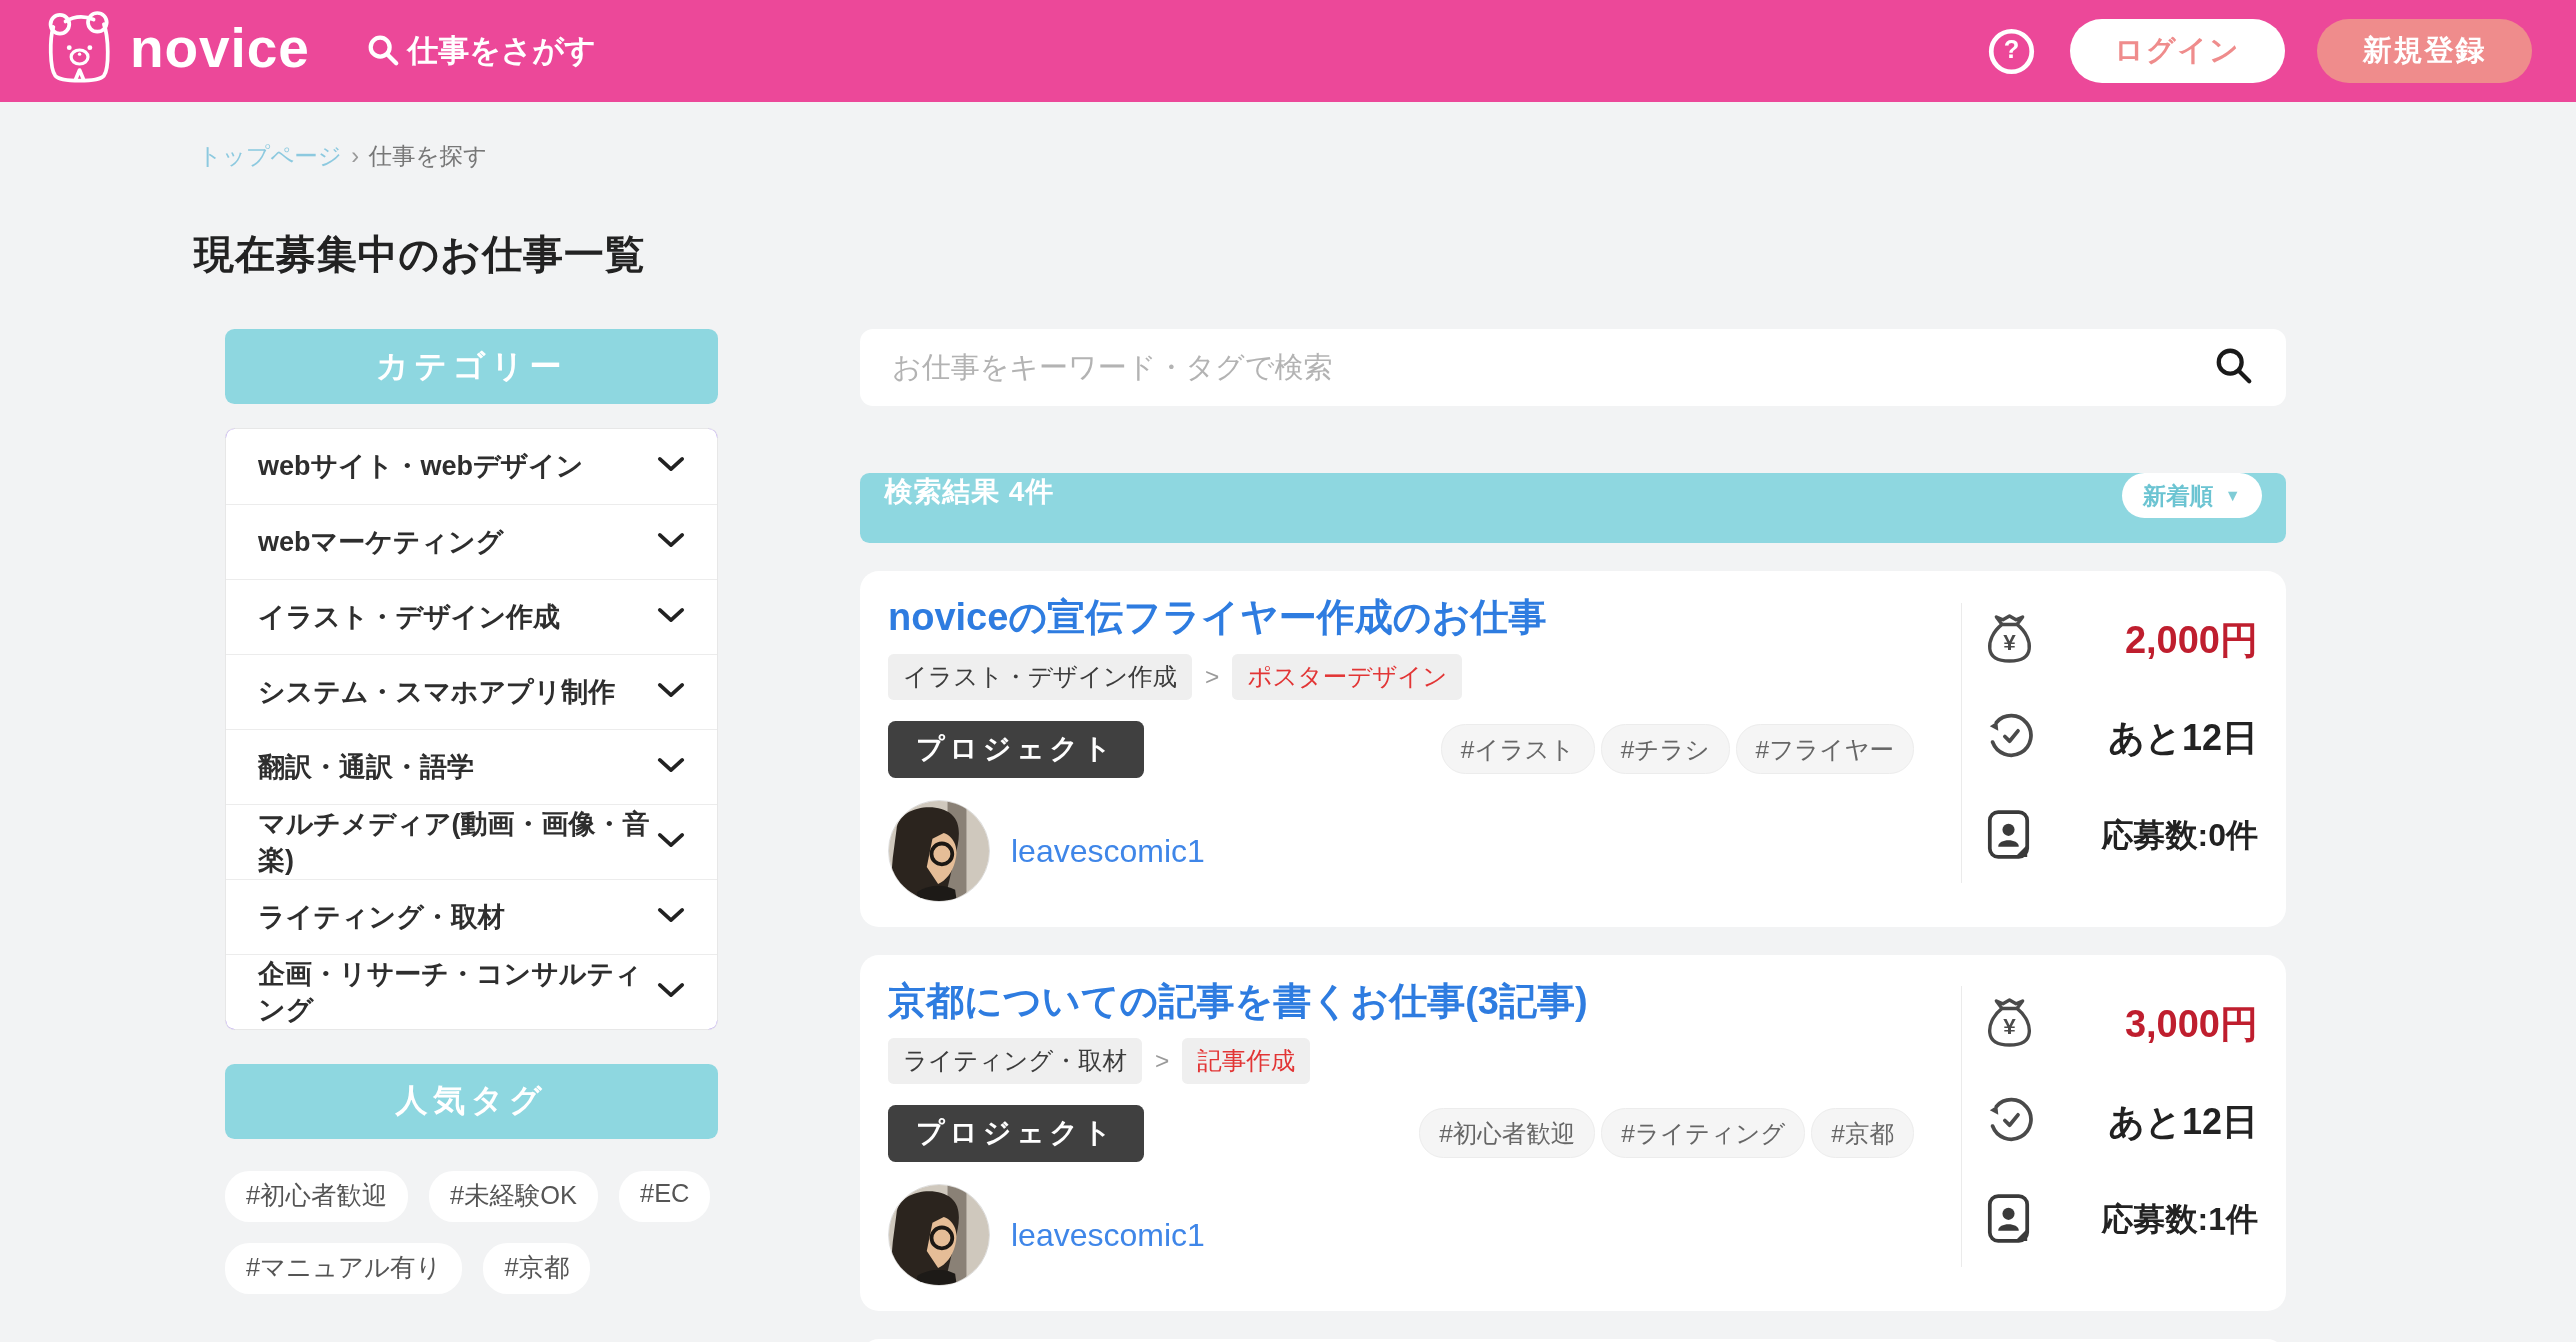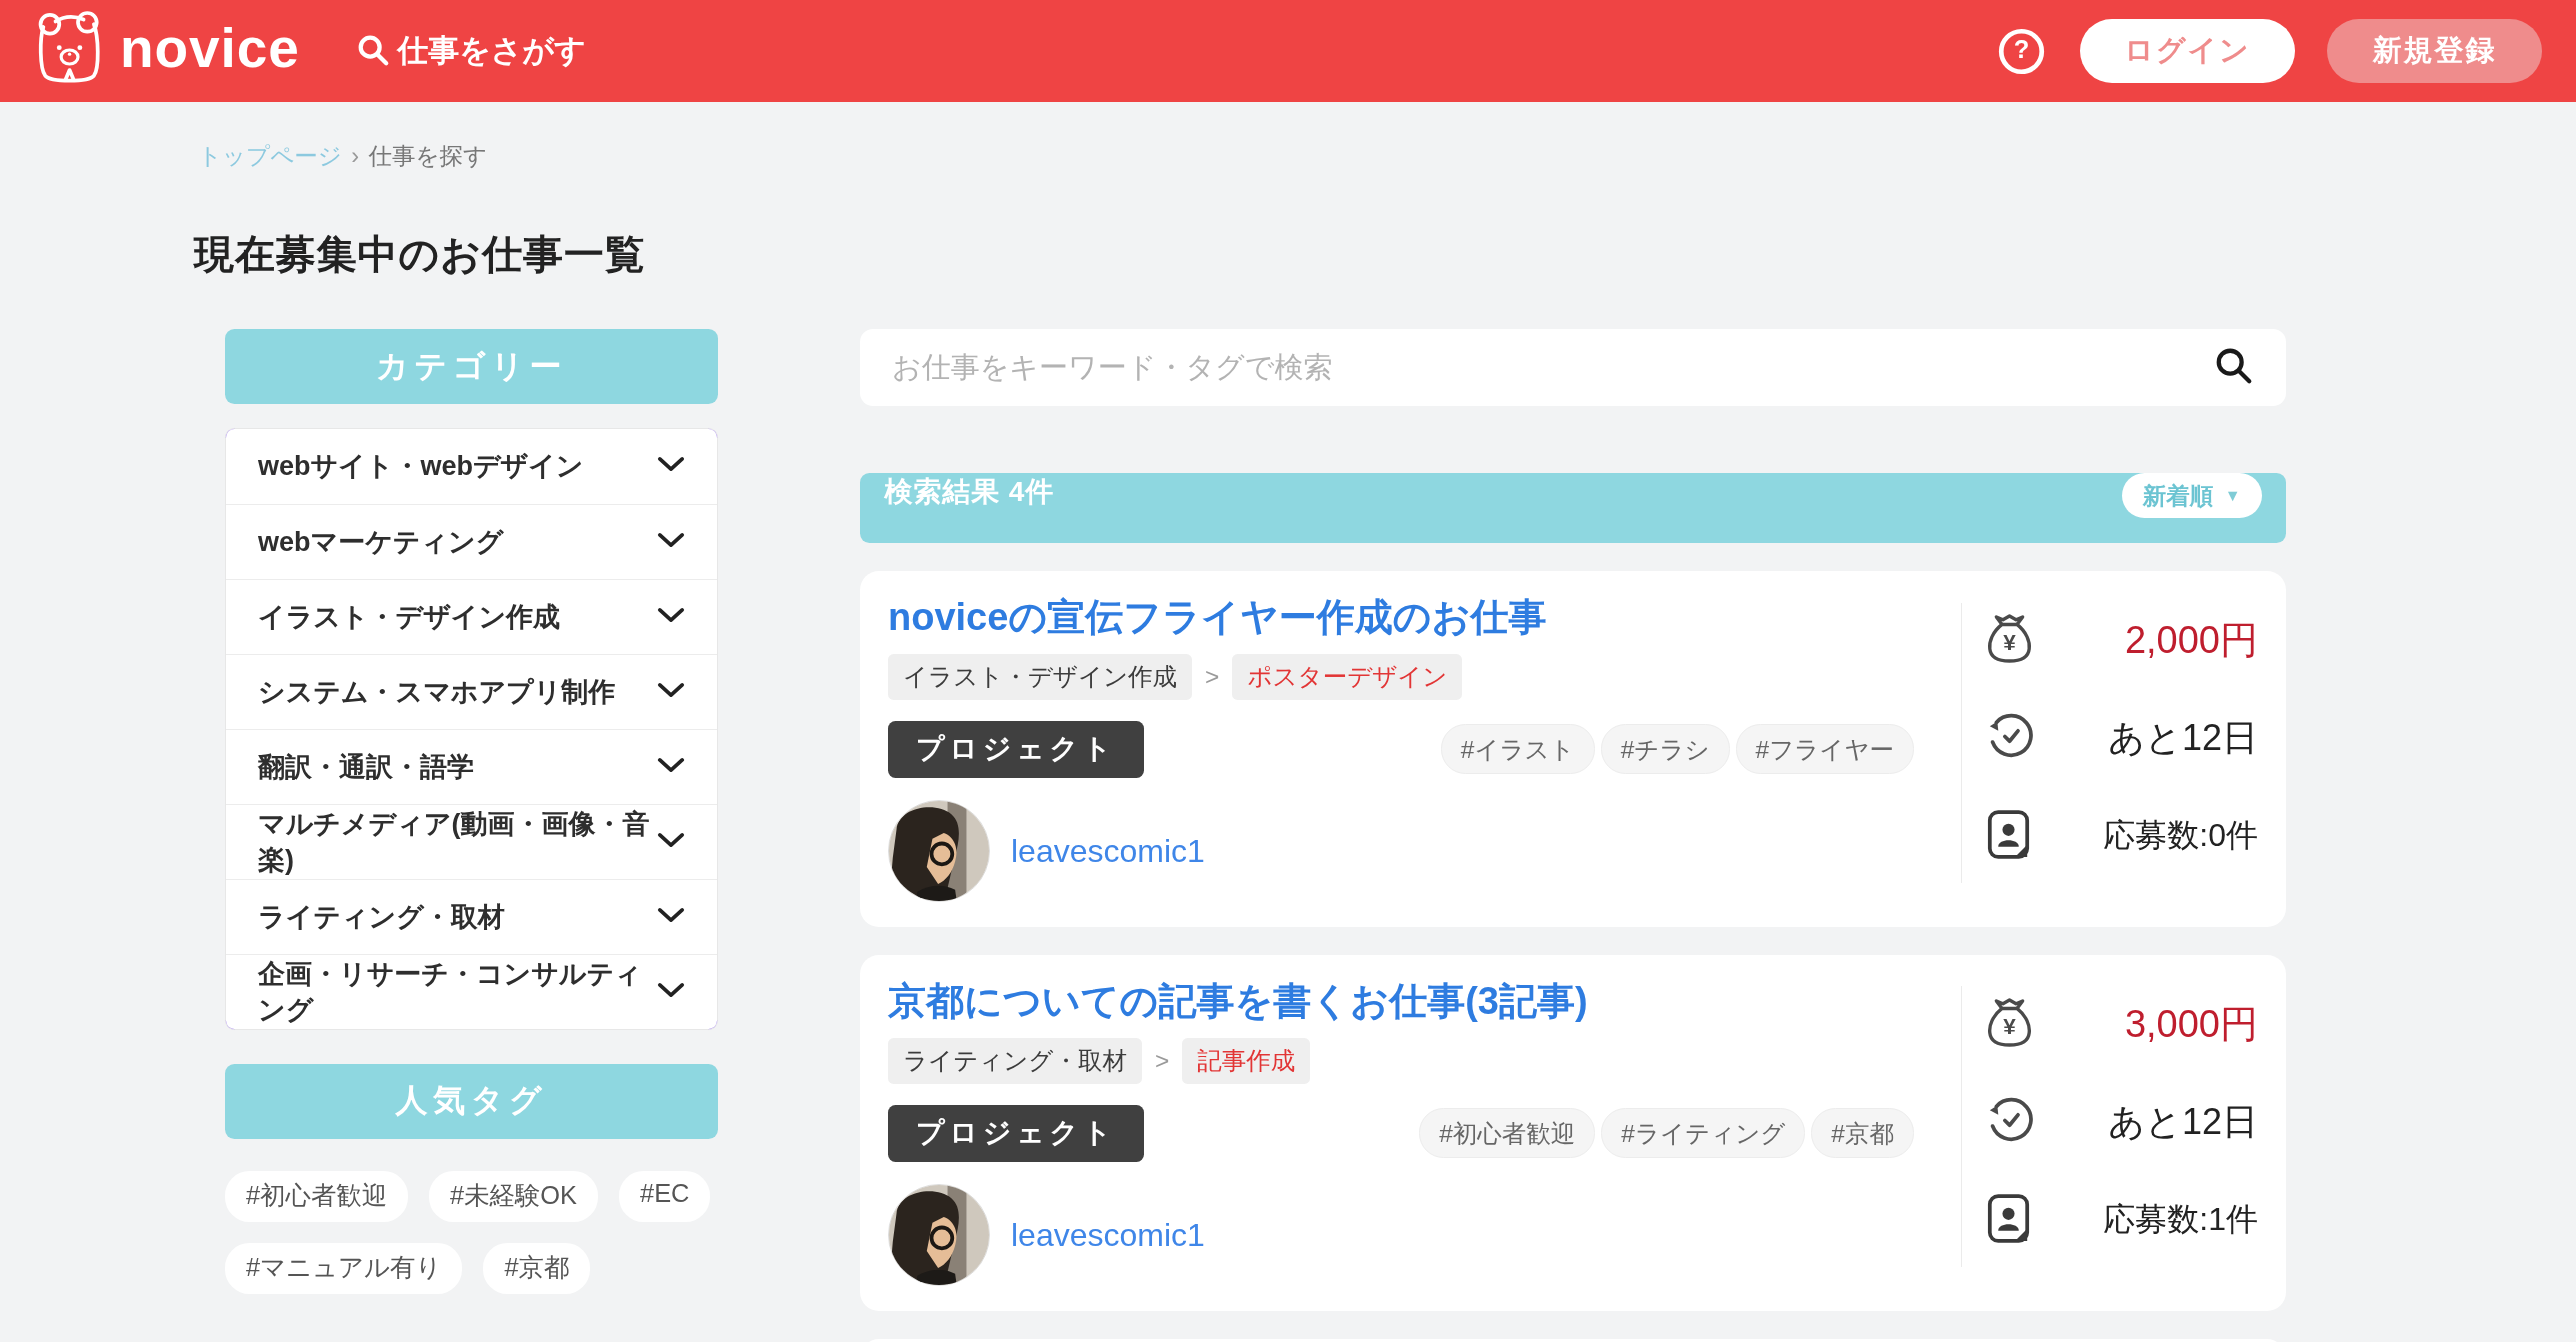--- a/index.html
+++ b/index.html
@@ -4,22 +4,22 @@
 <style>
   * { margin:0; padding:0; box-sizing:border-box; }
   html,body { width:2576px; height:1343px; overflow:hidden; }
   body {
     background:#f2f3f4;
     font-family:"Liberation Sans","DejaVu Sans",sans-serif;
     color:#333;
   }
   
   .topbar {
-    height:102px; background:#ef4444;
-    display:flex; align-items:center; padding:0 34px;
+    height:102px; background:#ec4899;
+    display:flex; align-items:center; padding:0 44px;
   }
   .brand { display:flex; align-items:center; gap:13px; cursor:pointer; }
   .brand-text { color:#fff; font-size:55px; font-weight:700; letter-spacing:0.9px; line-height:1; padding-bottom:5.6px;}
   .nav-search { display:flex; align-items:center; gap:7.5px; margin-left:56px; cursor:pointer; }
   .nav-search-label { color:#fff; font-size:31px; font-weight:700; }
   .topbar-spacer { flex:1; }
   .help-btn { width:49px; height:49px; margin-right:34px; cursor:pointer; }
   .pill-btn {
     width:215px; height:64px; border:none; border-radius:34px;
     font-size:29px; font-weight:700; cursor:pointer;
@@ -123,21 +123,21 @@
   .username { color:#3f86e8; font-size:32px; cursor:pointer; }
   .card-side {
     width:325px; flex:0 0 325px; border-left:1.9px solid #ebebeb;
     margin:5.6px 0 19px; padding:11.3px 28px 0 24.5px;
     display:flex; flex-direction:column;
   }
   .side-row {
     height:53px; display:flex; align-items:center; justify-content:space-between;
   }
   .side-row + .side-row { margin-top:45px; }
-  .side-val { font-size:36px; font-weight:400; color:#222; }
+  .side-val { font-size:36px; font-weight:700; color:#222; }
   .side-val.price { color:#bf1e2e; font-size:38px; }
   .side-val.apps { font-size:32px; }
 </style>
 </head>
 <body>
 
 <header class="topbar">
   <div class="brand">
     <span>
       <svg width="73" height="79" viewBox="0 0 78 84" fill="none">

